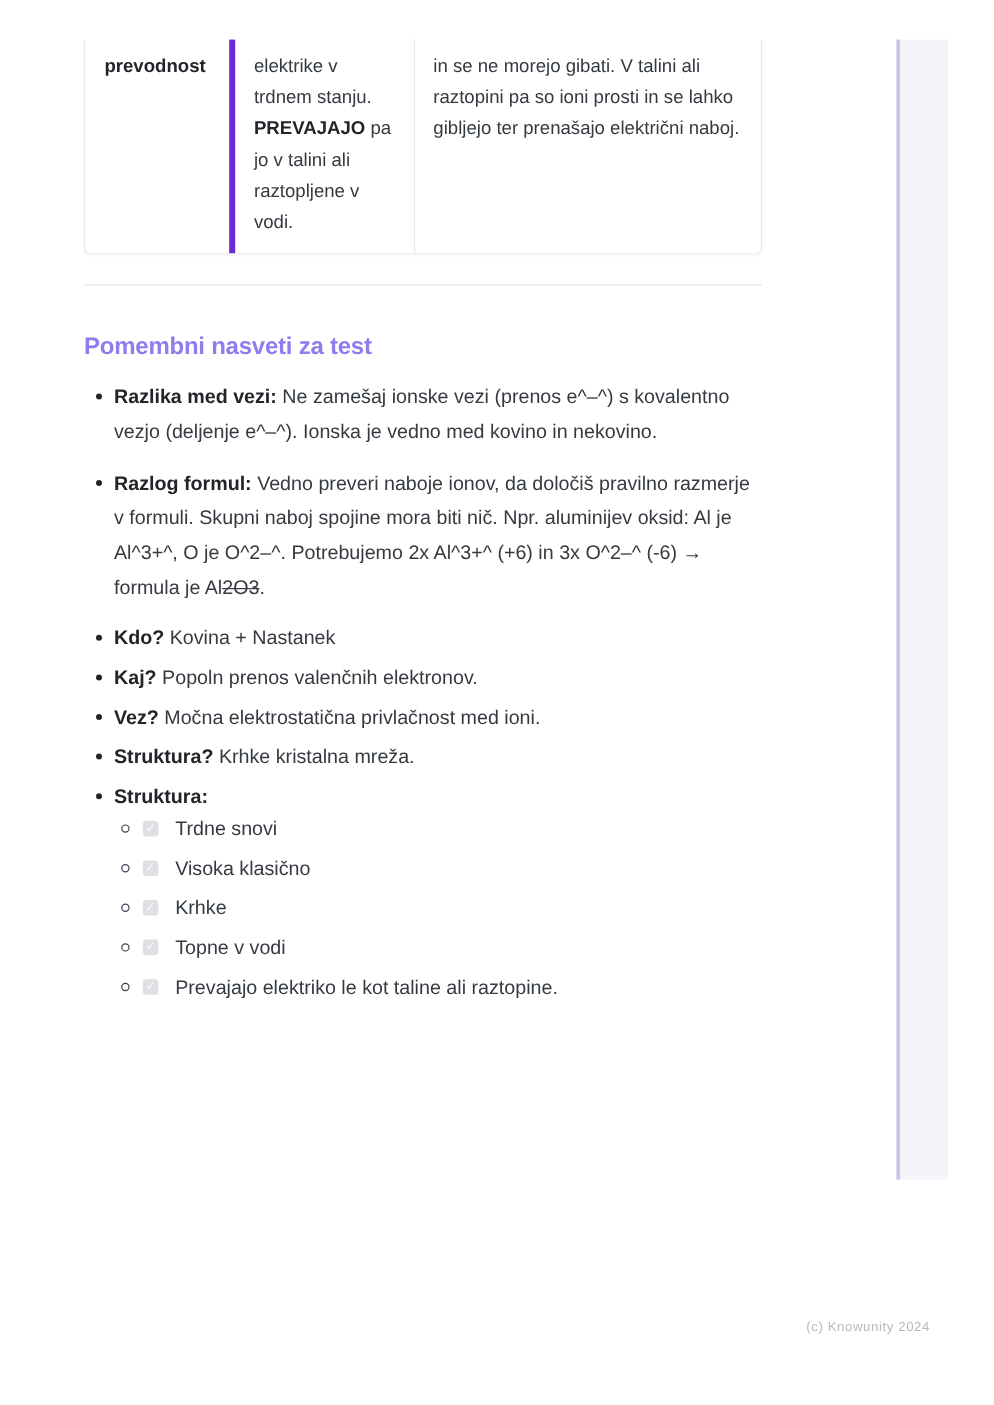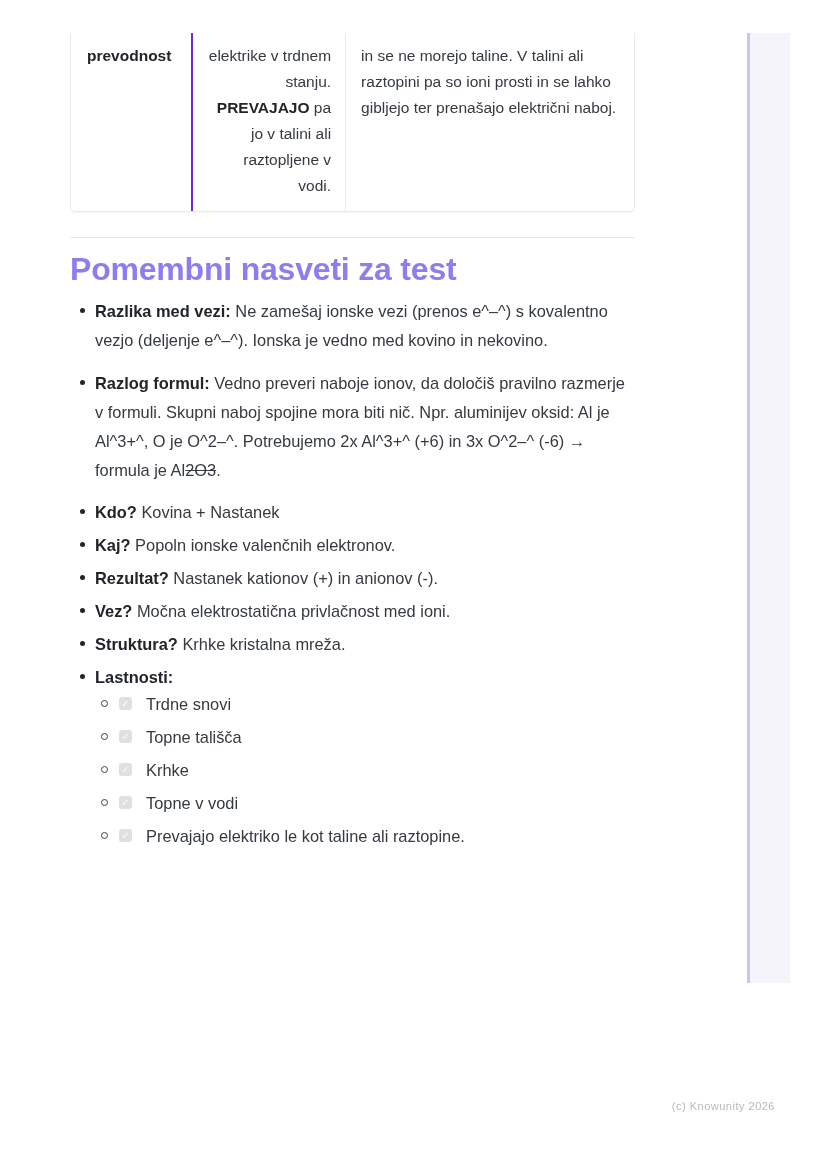--- a/index.html
+++ b/index.html
@@ -7,30 +7,30 @@
   body { font-family:"Liberation Sans","DejaVu Sans",sans-serif; }
   .page { position:relative; width:828px; height:1171px; background:#ffffff; overflow:hidden;padding-left:29px; }
   .content { position:absolute; left:70px; top:0; width:565px; }
 
   
   .tbl { display:flex; margin-top:33px; border-left:1px solid #e9e9ec; border-right:1px solid #e9e9ec;
          border-bottom:1px solid #e9e9ec; border-radius:0 0 5px 5px; box-shadow:0 1px 2px rgba(0,0,0,0.04);
          min-height:170px; color:#343a40; font-size:15.5px; line-height:26px; }
   .tbl .cell { padding:10px 14px 12px 16px; }
   .tbl .c1 { width:120px; }
-  .tbl .c2 { width:155px; border-left:2px solid #6d28d9;text-align:right; }
+  .tbl .c2 { width:155px; border-left:5px solid #6d28d9; }
   .tbl .c3 { width:290px; border-left:1px solid #e9e9ec; padding-left:15px; }
 
   .b { font-weight:700; color:#212529; }
   .strike { text-decoration:line-through; }
 
   hr.divider { border:none; border-top:1px solid #e7e7ea; margin-top:25px; }
 
-  h2.sec-heading { color:#8e7dee; font-size:32px; line-height:30px; font-weight:700;
-                   letter-spacing:-0.2px; margin-top:16px; }
+  h2.sec-heading { color:#8e7dee; font-size:20px; line-height:30px; font-weight:700;
+                   letter-spacing:-0.2px; margin-top:36px; }
   h2.sec-heading + ul { margin-top:13px; }
 
   ul.blist { list-style:none; }
   ul.blist > li { position:relative; padding-left:25px; color:#343a40; font-size:16.4px; }
   ul.tips > li { line-height:29px; margin-bottom:14px; }
   ul.summary > li { line-height:26px; margin-bottom:7px; }
   .dot { position:absolute; left:10px; top:11px; width:5px; height:5px; border-radius:50%; background:#212529; }
   ul.summary > li > .dot { top:10px; }
 
   ul.sublist { list-style:none; margin-top:1px; }
@@ -50,46 +50,45 @@
 </head>
 <body>
 
 <div class="page">
 
   <div class="content">
 
     <div class="tbl">
       <div class="cell c1 b">prevodnost</div>
       <div class="cell c2" id="cell2"><span>elektrike v trdnem stanju. </span><span class="b ">PREVAJAJO</span><span> pa jo v talini ali raztopljene v vodi.</span></div>
-      <div class="cell c3">in se ne morejo taline. V talini ali raztopini pa so ioni prosti in se lahko gibljejo ter prenašajo električni naboj.</div>
+      <div class="cell c3">in se ne morejo gibati. V talini ali raztopini pa so ioni prosti in se lahko gibljejo ter prenašajo električni naboj.</div>
     </div>
 
     <hr class="divider">
 
     <div id="sections">
         <h2 class="sec-heading">Pomembni nasveti za test</h2>
         <ul class="blist tips">
           <li><span class="dot"></span><span class="b">Razlika med vezi:</span><span> Ne zamešaj ionske vezi (prenos e^–^) s kovalentno vezjo (deljenje e^–^). Ionska je vedno med kovino in nekovino.</span></li>
           <li><span class="dot"></span><span class="b">Razlog formul:</span><span> Vedno preveri naboje ionov, da določiš pravilno razmerje v formuli. Skupni naboj spojine mora biti nič. Npr. aluminijev oksid: Al je Al^3+^, O je O^2–^. Potrebujemo 2x Al^3+^ (+6) in 3x O^2–^ (-6) → formula je Al</span><span class="strike">2O3</span><span>.</span></li>
         </ul>
         <ul class="blist summary">
           <li><span class="dot"></span><span class="b">Kdo?</span><span> Kovina + Nastanek</span></li>
-          <li><span class="dot"></span><span class="b">Kaj?</span><span> Popoln ionske valenčnih elektronov.</span></li>
-          <li><span class="dot"></span><span class="b">Rezultat?</span><span> Nastanek kationov (+) in anionov (-).</span></li>
+          <li><span class="dot"></span><span class="b">Kaj?</span><span> Popoln prenos valenčnih elektronov.</span></li>
           <li><span class="dot"></span><span class="b">Vez?</span><span> Močna elektrostatična privlačnost med ioni.</span></li>
           <li><span class="dot"></span><span class="b">Struktura?</span><span> Krhke kristalna mreža.</span></li>
-          <li><span class="dot"></span><span class="b">Lastnosti:</span><ul class="sublist">
+          <li><span class="dot"></span><span class="b">Struktura:</span><ul class="sublist">
               <li><span class="circle"></span><span class="cb">✓</span><span>Trdne snovi</span></li>
-              <li><span class="circle"></span><span class="cb">✓</span><span>Topne tališča</span></li>
+              <li><span class="circle"></span><span class="cb">✓</span><span>Visoka klasično</span></li>
               <li><span class="circle"></span><span class="cb">✓</span><span>Krhke</span></li>
               <li><span class="circle"></span><span class="cb">✓</span><span>Topne v vodi</span></li>
               <li><span class="circle"></span><span class="cb">✓</span><span>Prevajajo elektriko le kot taline ali raztopine.</span></li>
             </ul></li>
         </ul>
       </div>
 
   </div>
 
   <div class="side-strip"></div>
 
-  <div class="footer">(c) Knowunity 2026</div>
+  <div class="footer">(c) Knowunity 2024</div>
 
 </div>
 
 </body></html>

